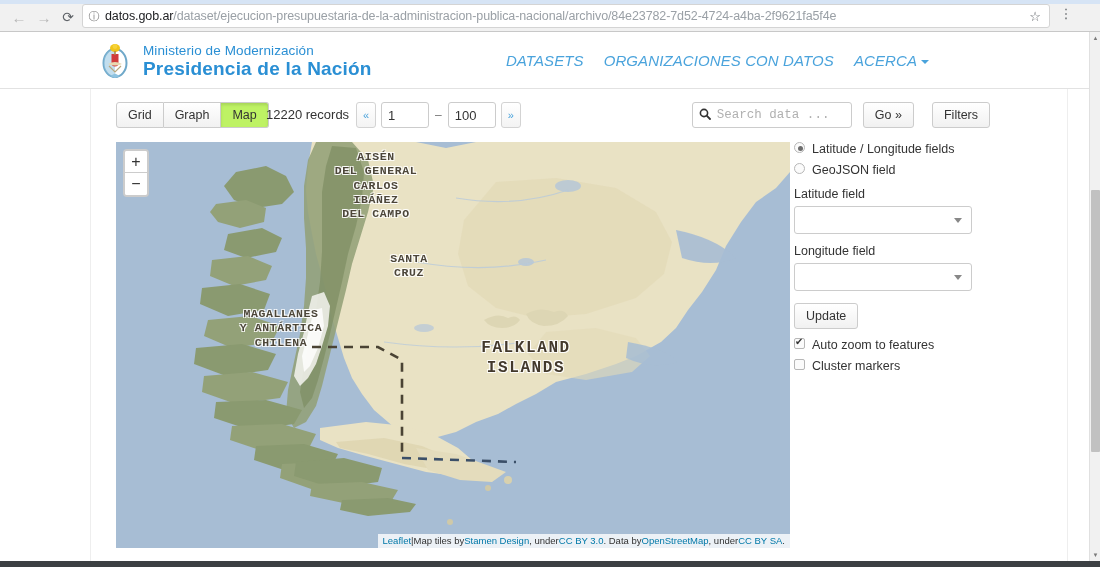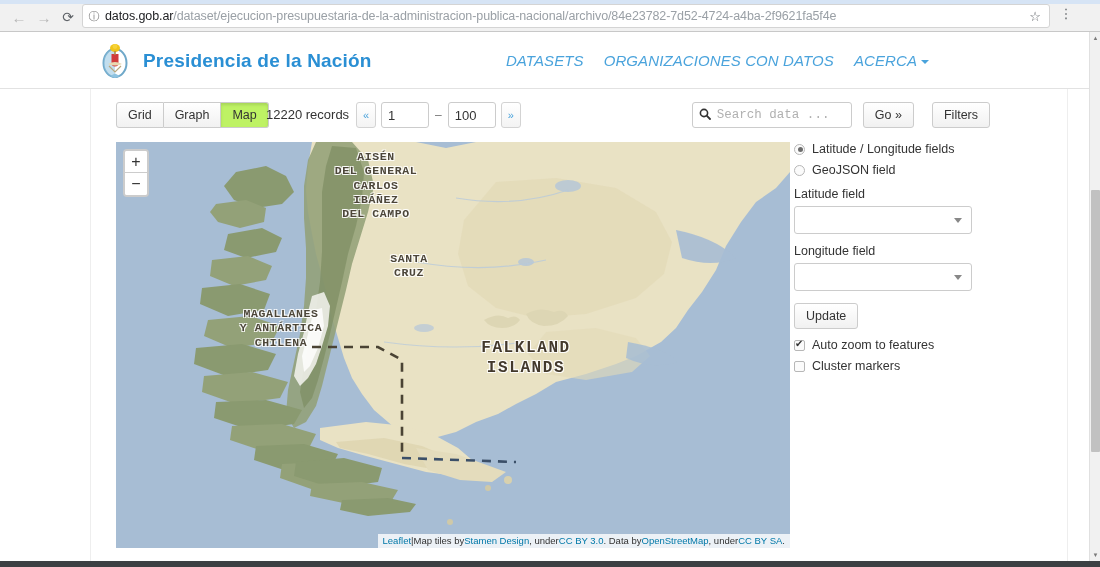--- a/index.html
+++ b/index.html
@@ -224,21 +224,21 @@
     font-size: 9.5px; color: #333333;
     display: flex; align-items: center; white-space: nowrap;
     line-height: 14px;
   }
   #map-attribution a { color: #0078a8; text-decoration: none; }
 
   
   #map-controls {
     position: absolute; left: 703px; top: 53px; width: 190px;
   }
-  .ctl-row { display: flex; align-items: center; margin-bottom: 7px; }
+  .ctl-row { display: flex; margin-bottom: 7px; }
   .radio-dot {
     width: 11px; height: 11px; border-radius: 50%;
     border: 1px solid #b7b7b7; background: #fbfbfb;
     flex: 0 0 auto; margin-right: 7px; position: relative;
   }
   .radio-dot.checked::after {
     content: ""; position: absolute; left: 2.5px; top: 2.5px;
     width: 5px; height: 5px; border-radius: 50%; background: #6d6d6d;
   }
   .check-box {
@@ -318,20 +318,21 @@
         <ellipse cx="18" cy="8" rx="5" ry="4" fill="#f0c419"></ellipse>
         <circle cx="18" cy="6.5" r="2.4" fill="#f5d33a"></circle>
         <path d="M14.5 14 h7 v9 a3.5 3.5 0 0 1 -7 0Z" fill="#d13b3b"></path>
         <rect x="17.2" y="11" width="1.6" height="4" fill="#b0884a"></rect>
         <path d="M11 24 q7 -4 14 0 q-7 3 -14 0Z" fill="#e8d7b0"></path>
         <path d="M12 26 l6 6 l6 -6" fill="none" stroke="#b8a77e" stroke-width="1.2"></path>
         <path d="M18 34 l2.5 4 l-2.5 -1.4 l-2.5 1.4Z" fill="#6fa8c9"></path>
         <path d="M13 36 l5 -2.5 l5 2.5 l-5 2Z" fill="#8fc3e0"></path>
       </svg>
       <div id="brand-text">
+        <div id="brand-line1">Ministerio de Modernización</div>
         <div id="brand-line2">Presidencia de la Nación</div>
       </div>
     </div>
 
     <div id="main-nav">
       <a class="nav-link" href="#">DATASETS</a>
       <a class="nav-link" href="#">ORGANIZACIONES CON DATOS</a>
       <a class="nav-link" href="#"><span>ACERCA</span><span class="caret-dn"></span></a>
     </div>
   </div>

